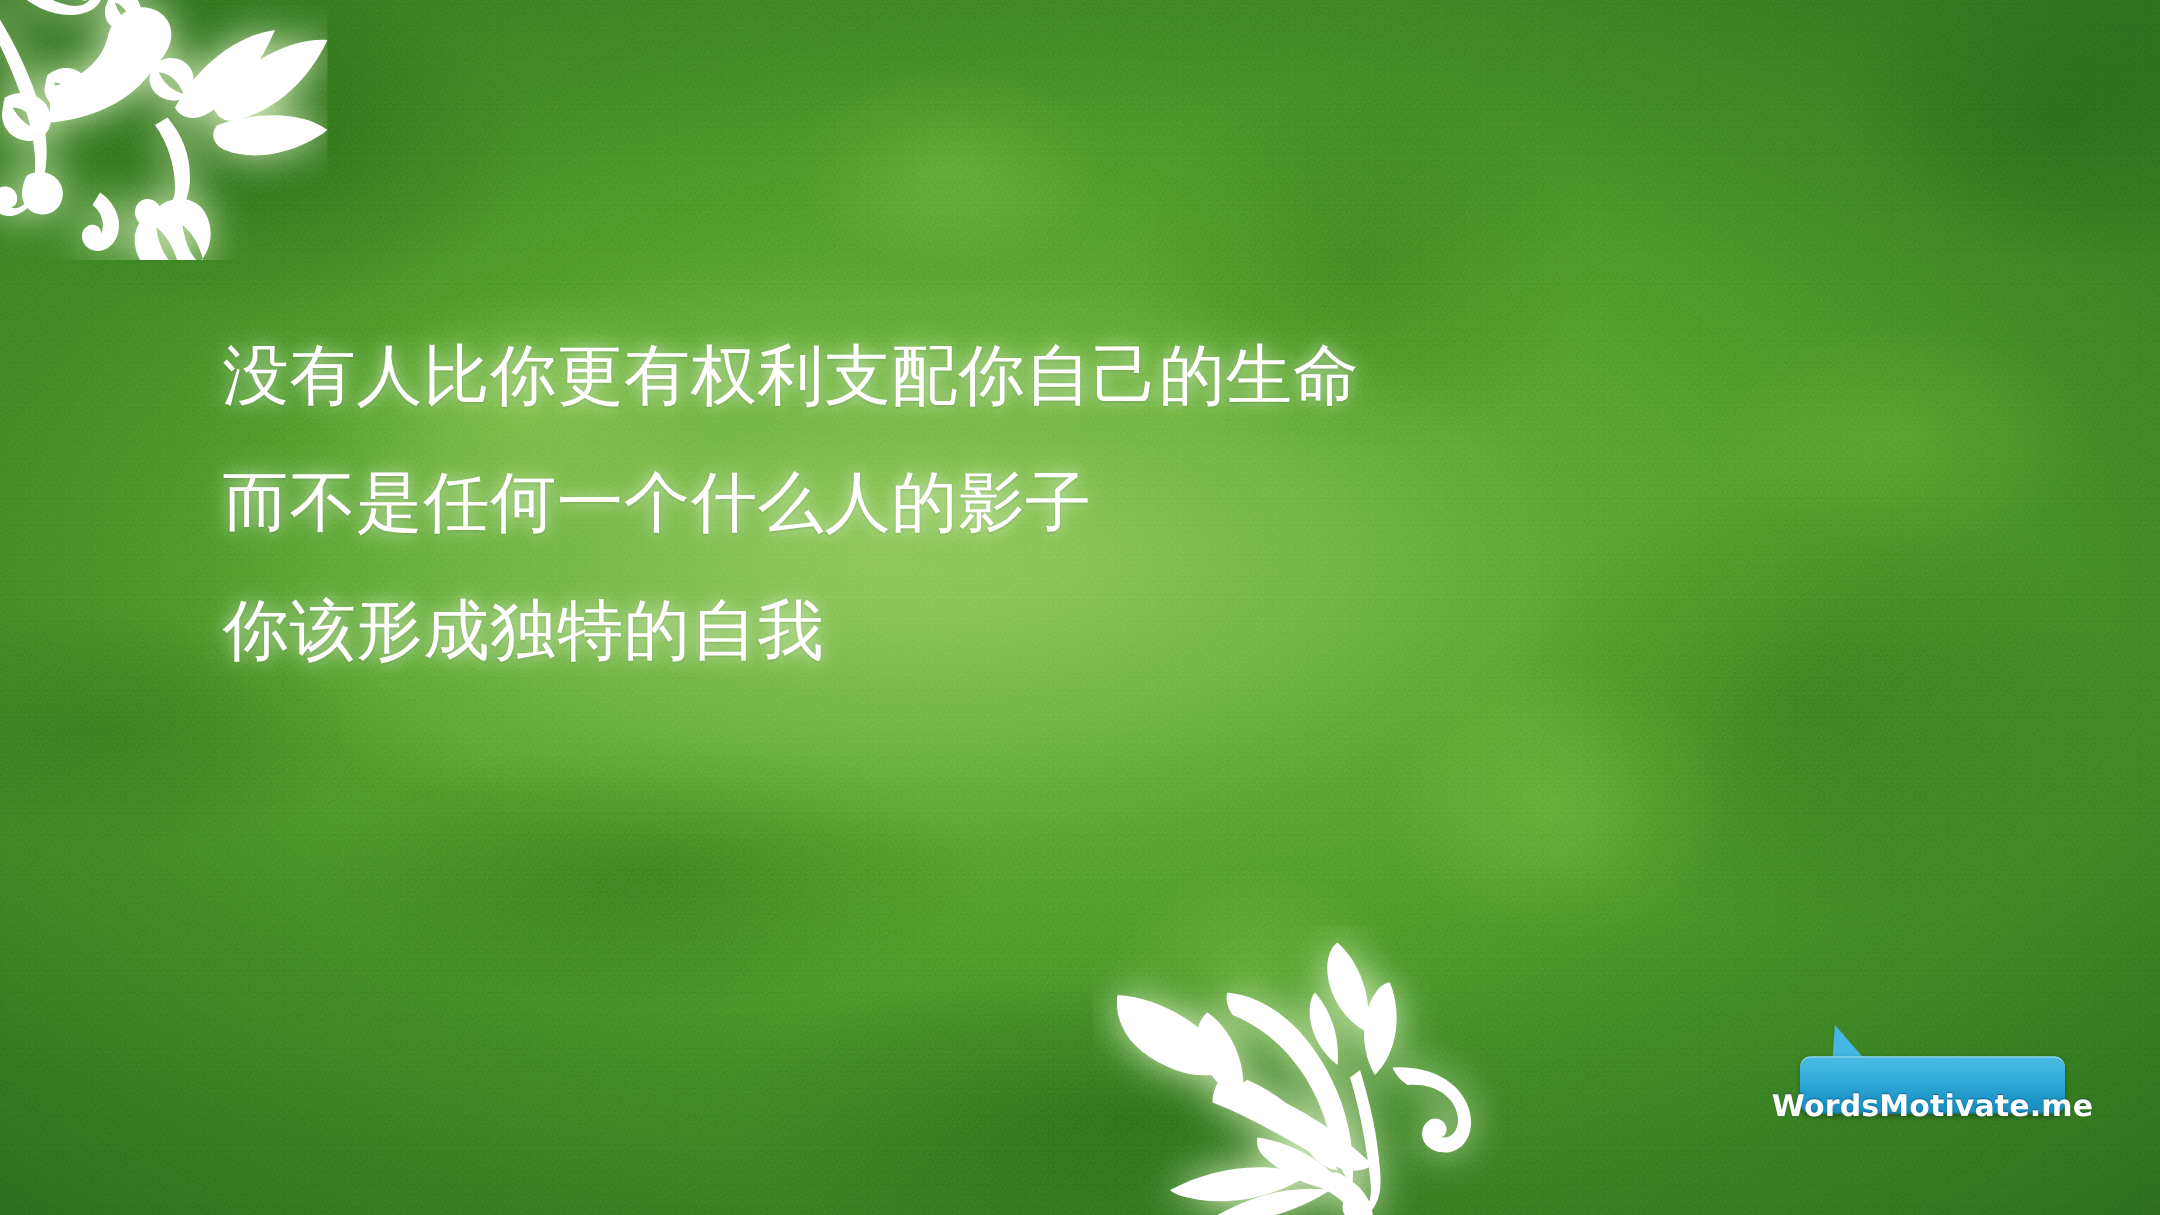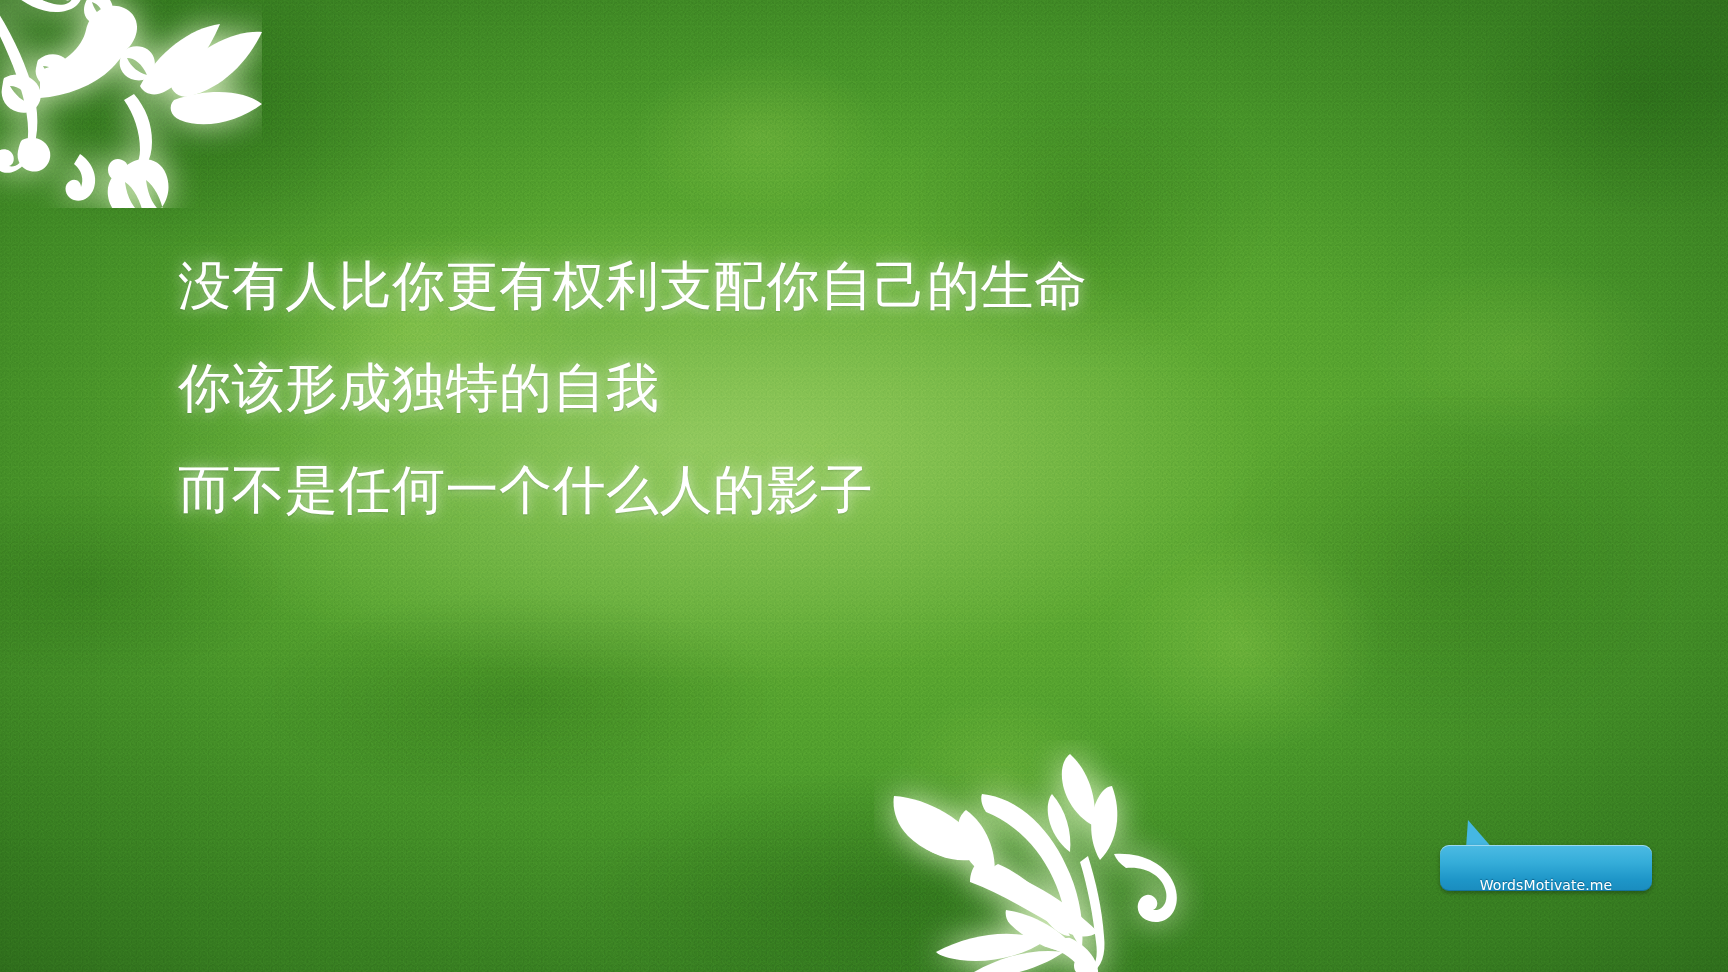--- a/index.html
+++ b/index.html
@@ -73,21 +73,21 @@
   .ornament svg { display:block; width:100%; height:100%; }
   .ornament .glow { filter:drop-shadow(0 0 16px rgba(240,255,215,.85)); }
 
   #ornament-top-left  { left:-6px;  top:-10px; width:268px; height:218px; }
   #ornament-bottom-right { right:524px; bottom:-6px; width:330px; height:238px; }
 
   
   #quote {
     position:absolute;
     left:178px;
-    top:235px;
+    top:250px;
     width:1120px;
   }
   .quote-line {
     color:#ffffff;
     font-family:"DejaVu Sans", "Liberation Sans", sans-serif;
     font-size:53px;
     line-height:102px;
     font-weight:400;
     letter-spacing:.5px;
     white-space:nowrap;
@@ -110,22 +110,22 @@
       inset 0 1px 0 rgba(255,255,255,.45),
       inset 0 -1px 0 rgba(0,0,0,.18),
       0 2px 4px rgba(0,0,0,.30);
     display:flex;
     align-items:center;
     justify-content:center;
   }
   #badge-label {
     color:#ffffff;
     font-family:"DejaVu Sans", "Liberation Sans", sans-serif;
-    font-size:14px;
-    font-weight:400;
+    font-size:24px;
+    font-weight:700;
     letter-spacing:.1px;
     text-shadow:0 -1px 1px rgba(0,60,95,.55);
     white-space:nowrap;
     margin-top:33px;
   }
   #badge-tail {
     position:absolute;
     left:1465px;
     top:820px;
     width:30px;
@@ -243,22 +243,22 @@
 
         <path d="M100,232 C128,216 160,208 190,212 C170,226 140,236 112,238 C106,238 102,236 100,232 Z"></path>
 
         <path d="M132,170 C160,174 188,190 204,212 C182,214 154,202 136,184 C132,180 131,174 132,170 Z"></path>
       </g>
     </svg>
   </div>
 
   <div id="quote">
     <div class="quote-line">没有人比你更有权利支配你自己的生命</div>
+    <div class="quote-line">而不是任何一个什么人的影子</div>
     <div class="quote-line">你该形成独特的自我</div>
-    <div class="quote-line">而不是任何一个什么人的影子</div>
   </div>
 
   <div id="badge-tail">
     <svg viewBox="0 0 30 32" xmlns="http://www.w3.org/2000/svg">
       <path d="M3,0 L29,30 L1,28 Z" fill="#45b7e2"></path>
     </svg>
   </div>
   <div id="badge">
     <span id="badge-label">WordsMotivate.me</span>
   </div>

